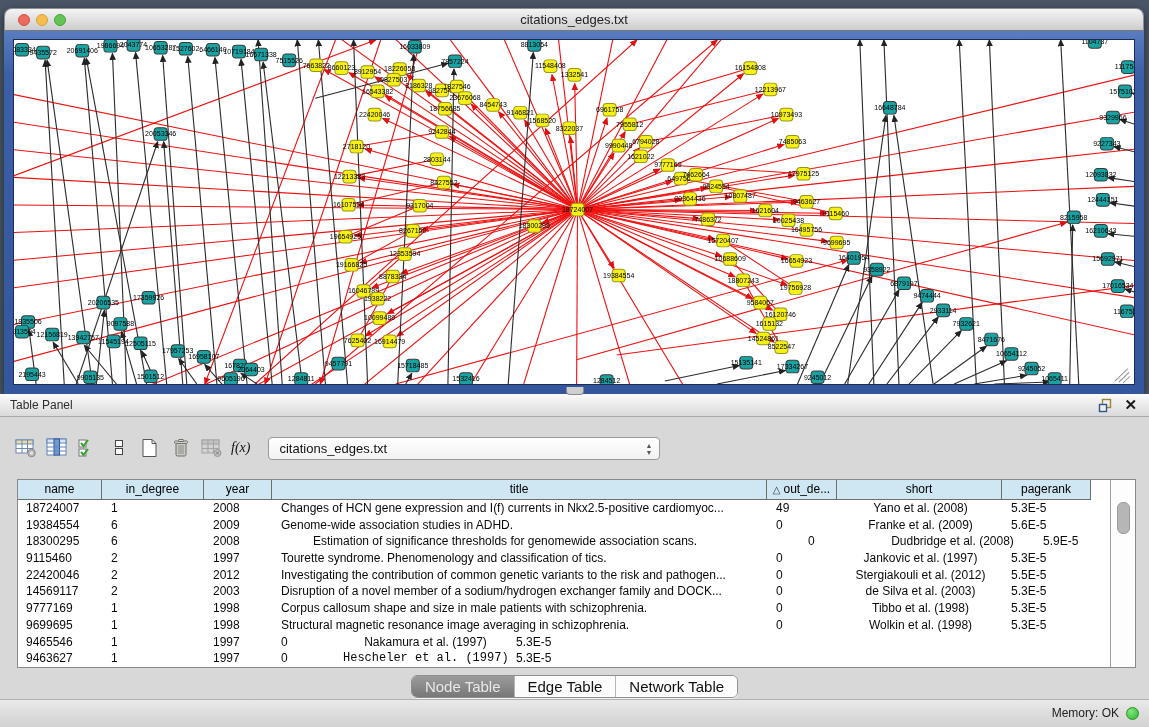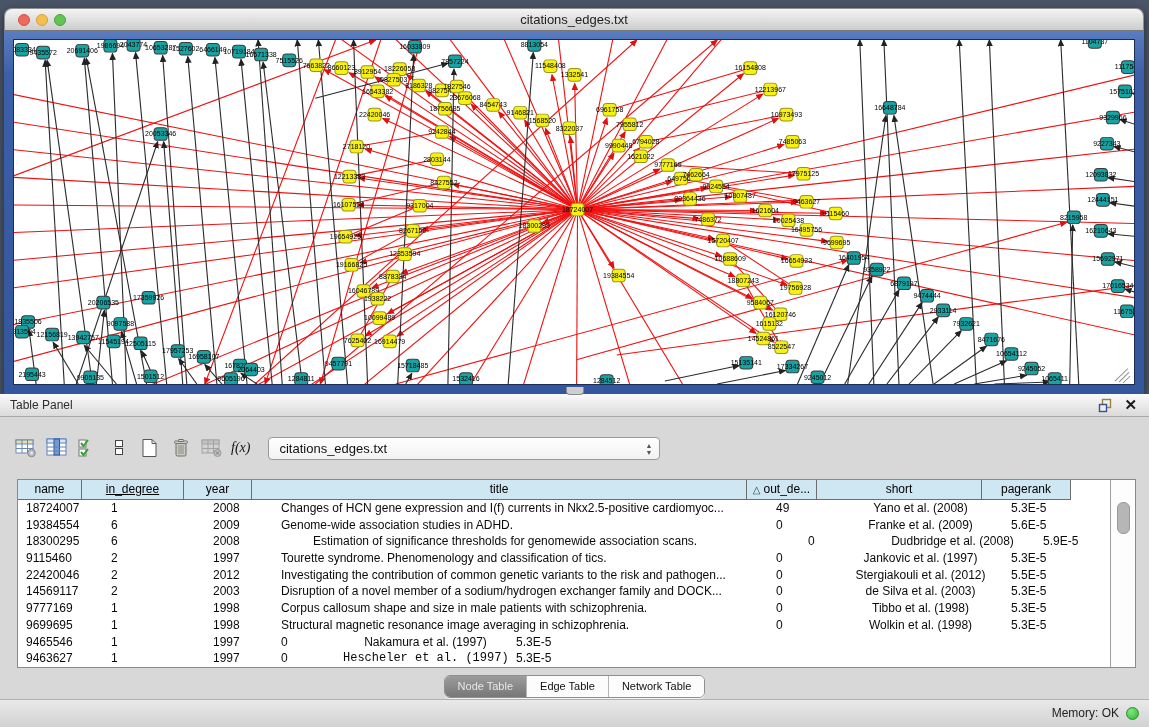--- a/index.html
+++ b/index.html
@@ -57,21 +57,21 @@
   .tbody .tr{display:flex;height:16.7px}
   .td{box-sizing:border-box;font-size:12px;line-height:16.7px;color:#0a0a0a;white-space:nowrap;overflow:hidden;
       padding-left:8px}
   .td.center{text-align:center;padding-left:0}
   .vscroll{position:absolute;right:0;top:0;bottom:0;width:24px;background:#fdfdfd;border-left:1px solid #a0a0a0}
   .vthumb{position:absolute;left:6px;top:22px;width:11px;height:30px;border-radius:6px;background:#b6b6b6;border:1px solid #9a9a9a}
 
   .tp-tabs{position:absolute;left:0;top:281px;width:100%;display:flex;justify-content:center}
   .segwrap{display:flex;border:1px solid #8f8f8f;border-radius:6px;overflow:hidden;background:#fcfcfc;
            box-shadow:0 1px 0 rgba(255,255,255,.7)}
-  .seg{padding:0 13px;height:21px;line-height:21px;font-size:11px;color:#111;background:#fcfcfc;border-right:1px solid #b5b5b5}
+  .seg{padding:0 13px;height:21px;line-height:21px;font-size:15px;color:#111;background:#fcfcfc;border-right:1px solid #b5b5b5}
   .seg:last-child{border-right:none}
   .seg.sel{background:linear-gradient(#9c9c9c,#777);color:#e8e8e8}
 
   .status-bar{position:absolute;left:0;bottom:0;width:1149px;height:28px;
               background:linear-gradient(#e9e9e9,#d2d2d2);border-top:1px solid #b2b2b2;box-sizing:border-box}
   .mem{position:absolute;right:30px;top:0;line-height:27px;font-size:12px;color:#222}
   .memdot{position:absolute;right:10px;top:7px;width:13px;height:13px;border-radius:50%;
           background:radial-gradient(circle at 35% 30%,#7fe87f,#2fb62f);border:1px solid #2a8f2a;box-sizing:border-box}
 </style>
 </head>
@@ -633,22 +633,22 @@
       <span>citations_edges.txt</span>
       <span class="stepper">
           <span>▲</span>
           <span>▼</span>
         </span>
     </div>
   </div>
 
   <div class="tp-tablewrap">
     <div class="thead" id="thead">
-        <div class="th" style="width: 64px;">name</div>
-        <div class="th" style="width: 102px; text-decoration: underline;">in_degree</div>
+        <div class="th" style="width: 84px;">name</div>
+        <div class="th" style="width: 102px;">in_degree</div>
         <div class="th" style="width: 68px;">year</div>
         <div class="th" style="width: 495px;">title</div>
         <div class="th" style="width: 70px;"><span class="sort">△</span>out_de...</div>
         <div class="th" style="width: 165px;">short</div>
         <div class="th" style="width: 89px;">pagerank</div>
       </div>
     <div class="tbody" id="tbody">
         <div class="tr">
           <div class="td" style="width: 85px;">18724007</div>
           <div class="td" style="width: 102px;">1</div>

